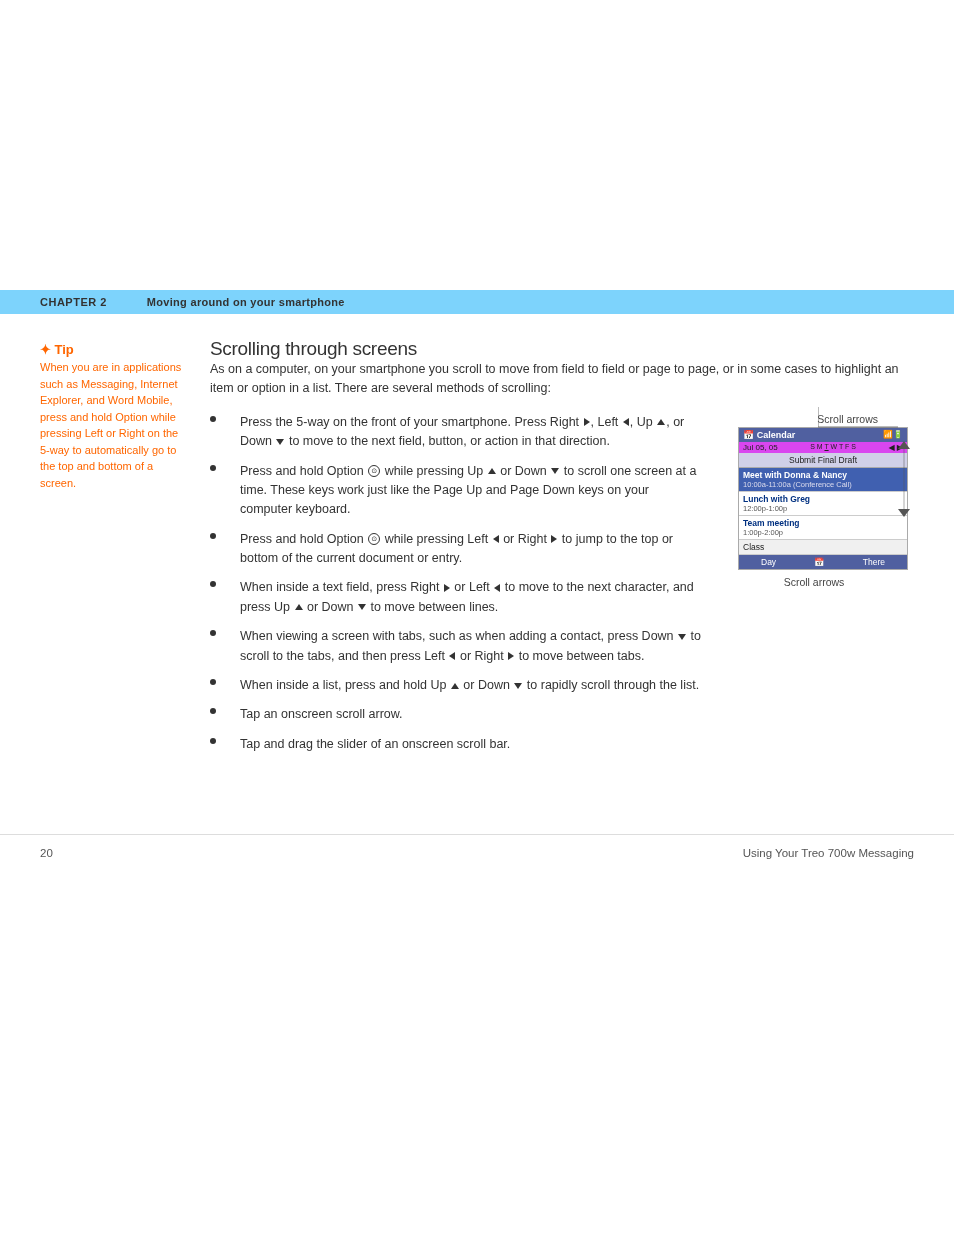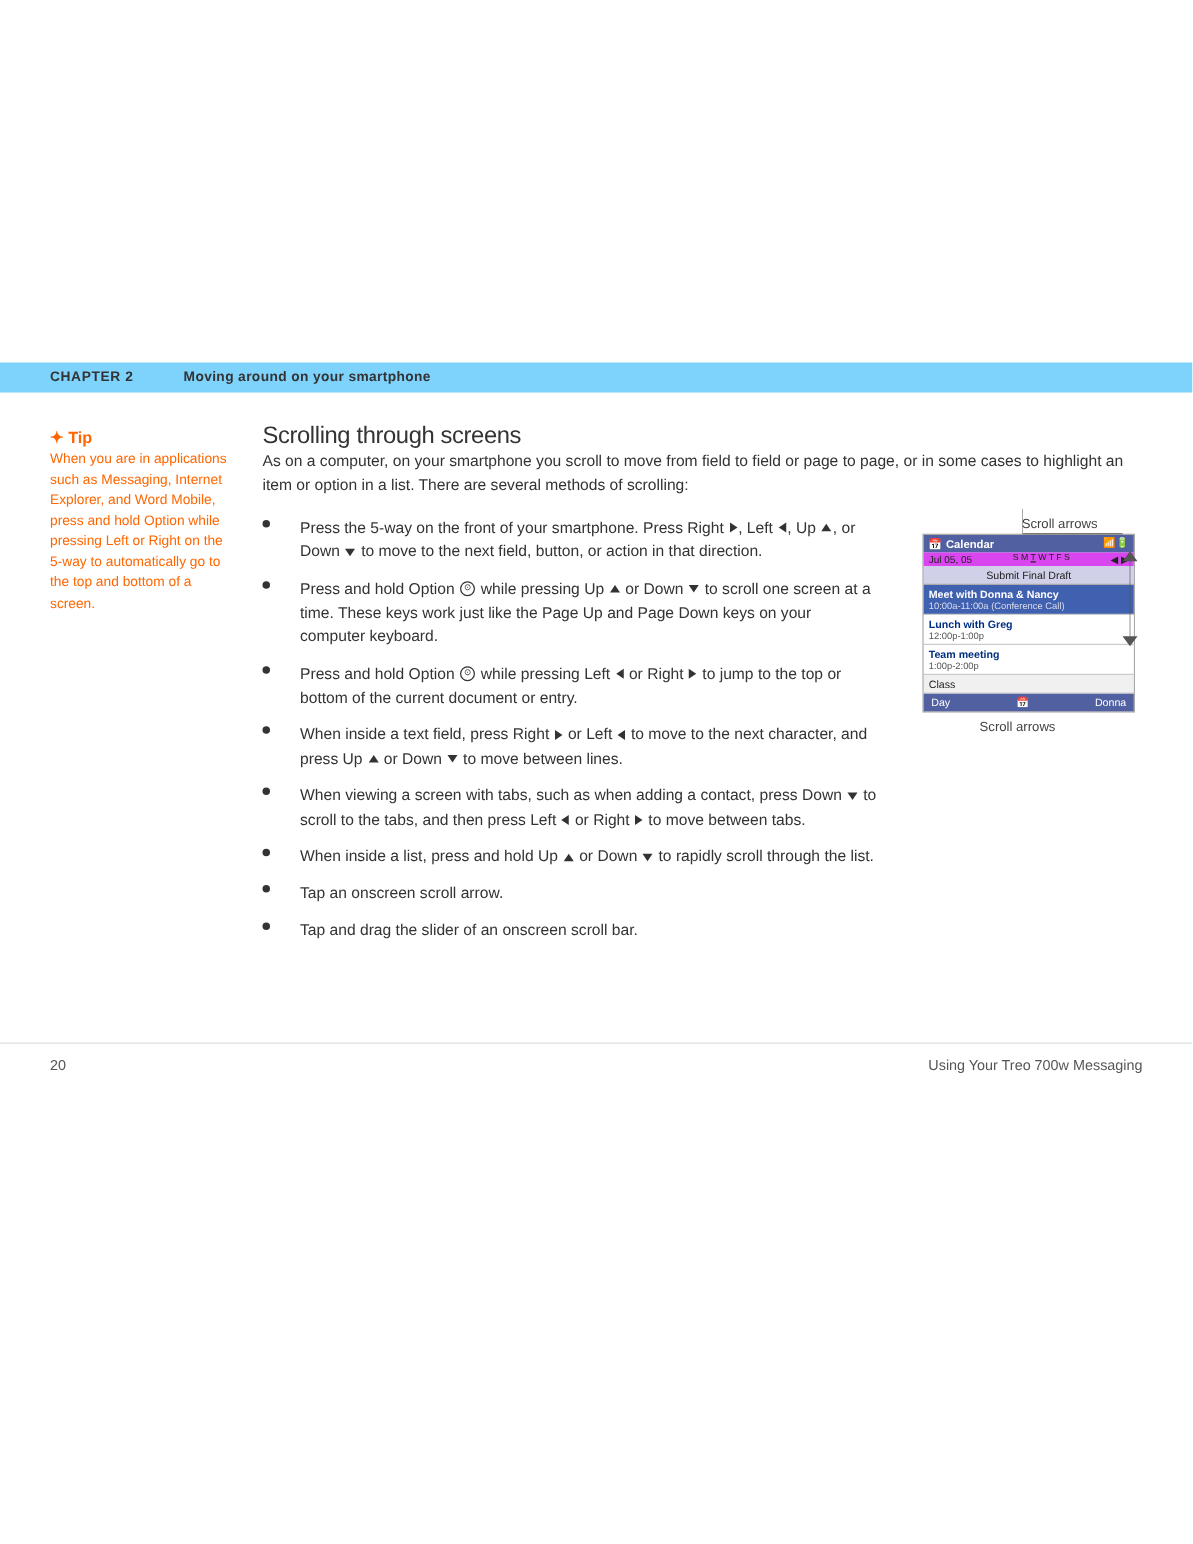--- a/index.html
+++ b/index.html
@@ -178,21 +178,21 @@
     .phone-screen .screen-class {
       background: #f0f0f0;
       padding: 2px 4px;
       font-size: 8.5px;
       border-bottom: 1px solid #ccc;
     }
     .phone-screen .screen-bottom-bar {
       background: #5060a0;
       color: white;
       font-size: 8.5px;
-      padding: 2px 6px;
+      padding: 2px 22px;
       display: flex;
       justify-content: space-between;
       align-items: center;
     }
 
     
     .page-footer {
       display: flex;
       justify-content: space-between;
       padding: 12px 40px;
@@ -310,21 +310,21 @@
               <div class="entry-time">12:00p-1:00p</div>
             </div>
             <div class="screen-entry">
               <div class="entry-title">Team meeting</div>
               <div class="entry-time">1:00p-2:00p</div>
             </div>
             <div class="screen-class">Class</div>
             <div class="screen-bottom-bar">
               <span>Day</span>
               <span>📅</span>
-              <span>Donna</span>
+              <span>There</span>
             </div>
           </div>
 
           <svg style="position:absolute; top:0; right:-28px; width:28px; height:100%;">
 
             <polygon points="14,14 8,22 20,22" fill="#555"></polygon>
 
             <polygon points="14,90 8,82 20,82" fill="#555"></polygon>
 
             <line x1="14" y1="22" x2="14" y2="82" stroke="#555" stroke-width="0.5"></line>

